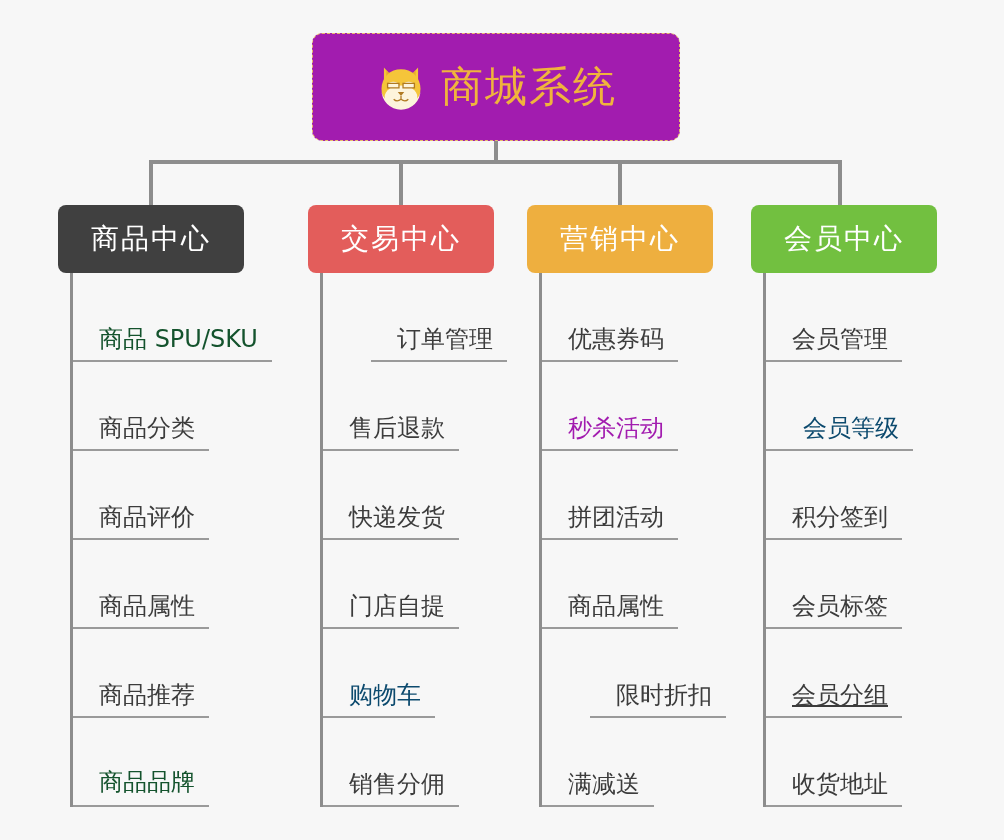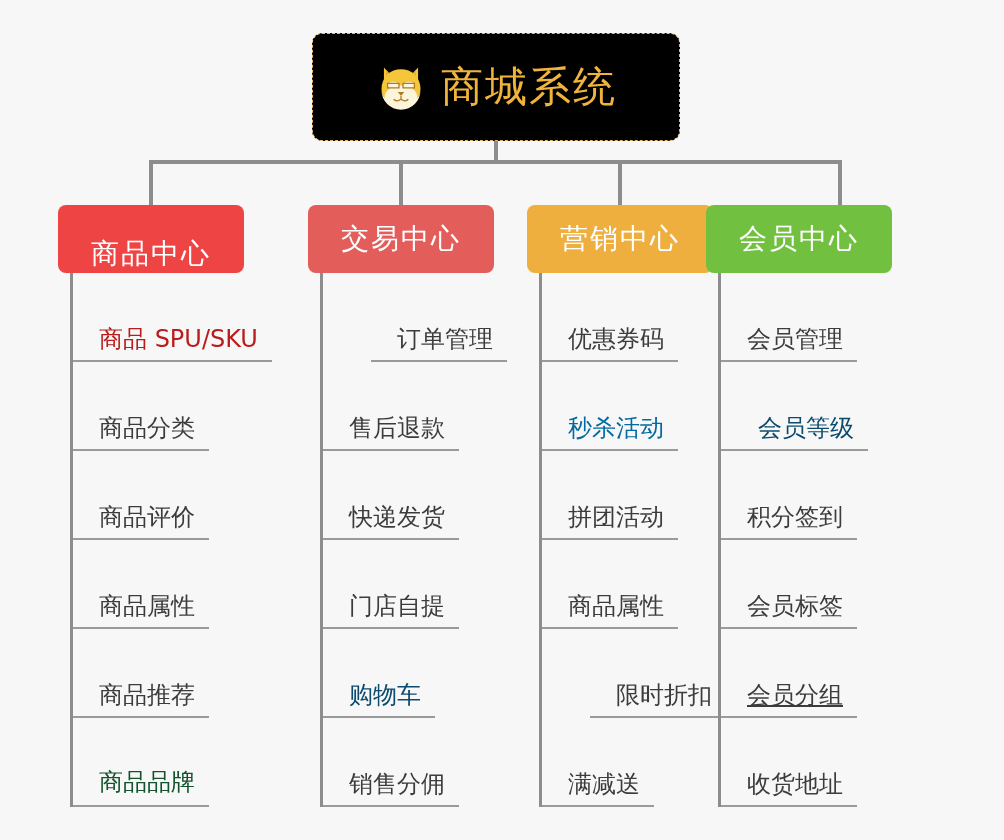--- a/index.html
+++ b/index.html
@@ -61,21 +61,21 @@
 
   
   .column {
     position: absolute;
     top: 205px;
     width: 186px;
   }
   .col-1 { left: 58px; }
   .col-2 { left: 308px; }
   .col-3 { left: 527px; }
-  .col-4 { left: 706px; }
+  .col-4 { left: 751px; }
 
   .cat-box {
     width: 186px;
     height: 68px;
     box-sizing: border-box;
     border-radius: 8px;
     display: flex;
     align-items: center;
     justify-content: center;
     color: #ffffff;
@@ -107,21 +107,21 @@
     line-height: 30px;
     color: #3c3c3c;
     white-space: nowrap;
   }
 </style>
 </head>
 <body style="background: rgb(247, 247, 247);">
 
 <div id="canvas">
 
-  <div class="root-node" style="border-color: rgb(232, 185, 106); background: #000000;">
+  <div class="root-node" style="border-color: rgb(232, 185, 106); background: #a21caf;">
     <svg class="root-emoji" viewBox="0 0 64 64">
       <path d="M11 8 L11 26 L22 20 Z" fill="#f5c53a"></path>
       <path d="M53 8 L53 26 L42 20 Z" fill="#f5c53a"></path>
       <path d="M14 11 L14 24 L21 20 Z" fill="#e8a82e"></path>
       <path d="M50 11 L50 24 L43 20 Z" fill="#e8a82e"></path>
       <circle cx="32" cy="34" r="24" fill="#f5c53a"></circle>
       <path d="M8 36 a24 24 0 0 0 48 0 a24 18 0 0 1 -48 0 Z" fill="#fdf4dc"></path>
       <ellipse cx="32" cy="44" rx="20" ry="14" fill="#fdf4dc"></ellipse>
       <ellipse cx="22.5" cy="30" rx="7" ry="4.6" fill="#fdf4dc"></ellipse>
       <ellipse cx="41.5" cy="30" rx="7" ry="4.6" fill="#fdf4dc"></ellipse>
@@ -138,26 +138,26 @@
   <div class="conn conn-v" style="left: 494px; top: 141px; height: 21px; background: rgb(141, 141, 141);"></div>
 
   <div class="conn conn-h" style="left: 149px; top: 160px; width: 693px; background: rgb(141, 141, 141);"></div>
 
   <div class="conn conn-v" style="left: 149px; top: 160px; height: 45px; background: rgb(141, 141, 141);"></div>
   <div class="conn conn-v" style="left: 399px; top: 160px; height: 45px; background: rgb(141, 141, 141);"></div>
   <div class="conn conn-v" style="left: 618px; top: 160px; height: 45px; background: rgb(141, 141, 141);"></div>
   <div class="conn conn-v" style="left: 838px; top: 160px; height: 45px; background: rgb(141, 141, 141);"></div>
 
   <div class="column col-1">
-    <div class="cat-box" style="background: #ef4444; align-items: flex-end;">
+    <div class="cat-box" style="background: #404040;">
       <span>商品中心</span>
     </div>
     <div class="leaves" style="border-left-color: rgb(141, 141, 141);">
       <div class="leaf">
-          <span class="leaf-inner" style="border-bottom-color: rgb(154, 154, 154); color: #b91c1c;">商品 SPU/SKU</span>
+          <span class="leaf-inner" style="border-bottom-color: rgb(154, 154, 154); color: #14532d;">商品 SPU/SKU</span>
         </div>
       <div class="leaf">
           <span class="leaf-inner" style="border-bottom-color: rgb(154, 154, 154); color: rgb(60, 60, 60);">商品分类</span>
         </div>
       <div class="leaf">
           <span class="leaf-inner" style="border-bottom-color: rgb(154, 154, 154); color: rgb(60, 60, 60);">商品评价</span>
         </div>
       <div class="leaf">
           <span class="leaf-inner" style="border-bottom-color: rgb(154, 154, 154); color: rgb(60, 60, 60);">商品属性</span>
         </div>
@@ -198,21 +198,21 @@
 
   <div class="column col-3">
     <div class="cat-box" style="background: rgb(238, 175, 63);">
       <span>营销中心</span>
     </div>
     <div class="leaves" style="border-left-color: rgb(141, 141, 141);">
       <div class="leaf">
           <span class="leaf-inner" style="border-bottom-color: rgb(154, 154, 154); color: rgb(60, 60, 60);">优惠券码</span>
         </div>
       <div class="leaf">
-          <span class="leaf-inner" style="border-bottom-color: rgb(154, 154, 154); color: #0369a1;">秒杀活动</span>
+          <span class="leaf-inner" style="border-bottom-color: rgb(154, 154, 154); color: #a21caf;">秒杀活动</span>
         </div>
       <div class="leaf">
           <span class="leaf-inner" style="border-bottom-color: rgb(154, 154, 154); color: rgb(60, 60, 60);">拼团活动</span>
         </div>
       <div class="leaf">
           <span class="leaf-inner" style="border-bottom-color: rgb(154, 154, 154); color: rgb(60, 60, 60);">商品属性</span>
         </div>
       <div class="leaf">
           <span class="leaf-inner" style="border-bottom-color: rgb(154, 154, 154); color: rgb(60, 60, 60); margin-left: 48px;">限时折扣</span>
         </div>

